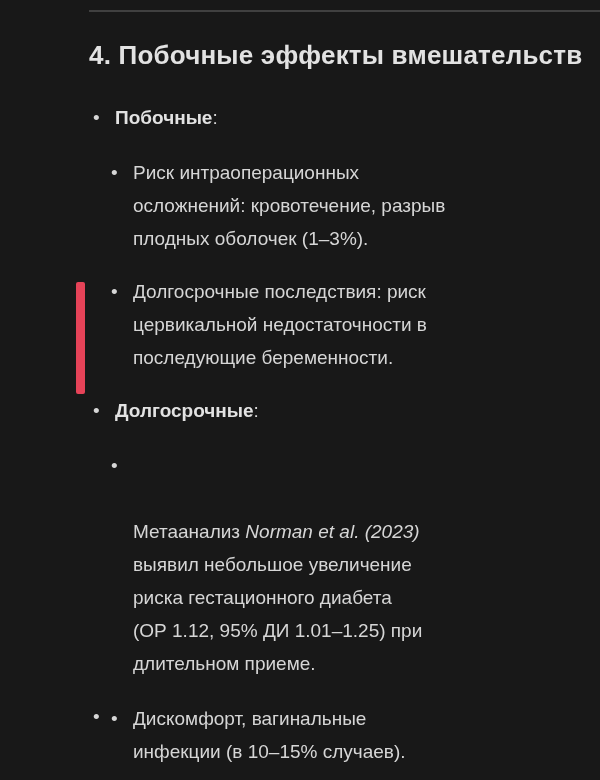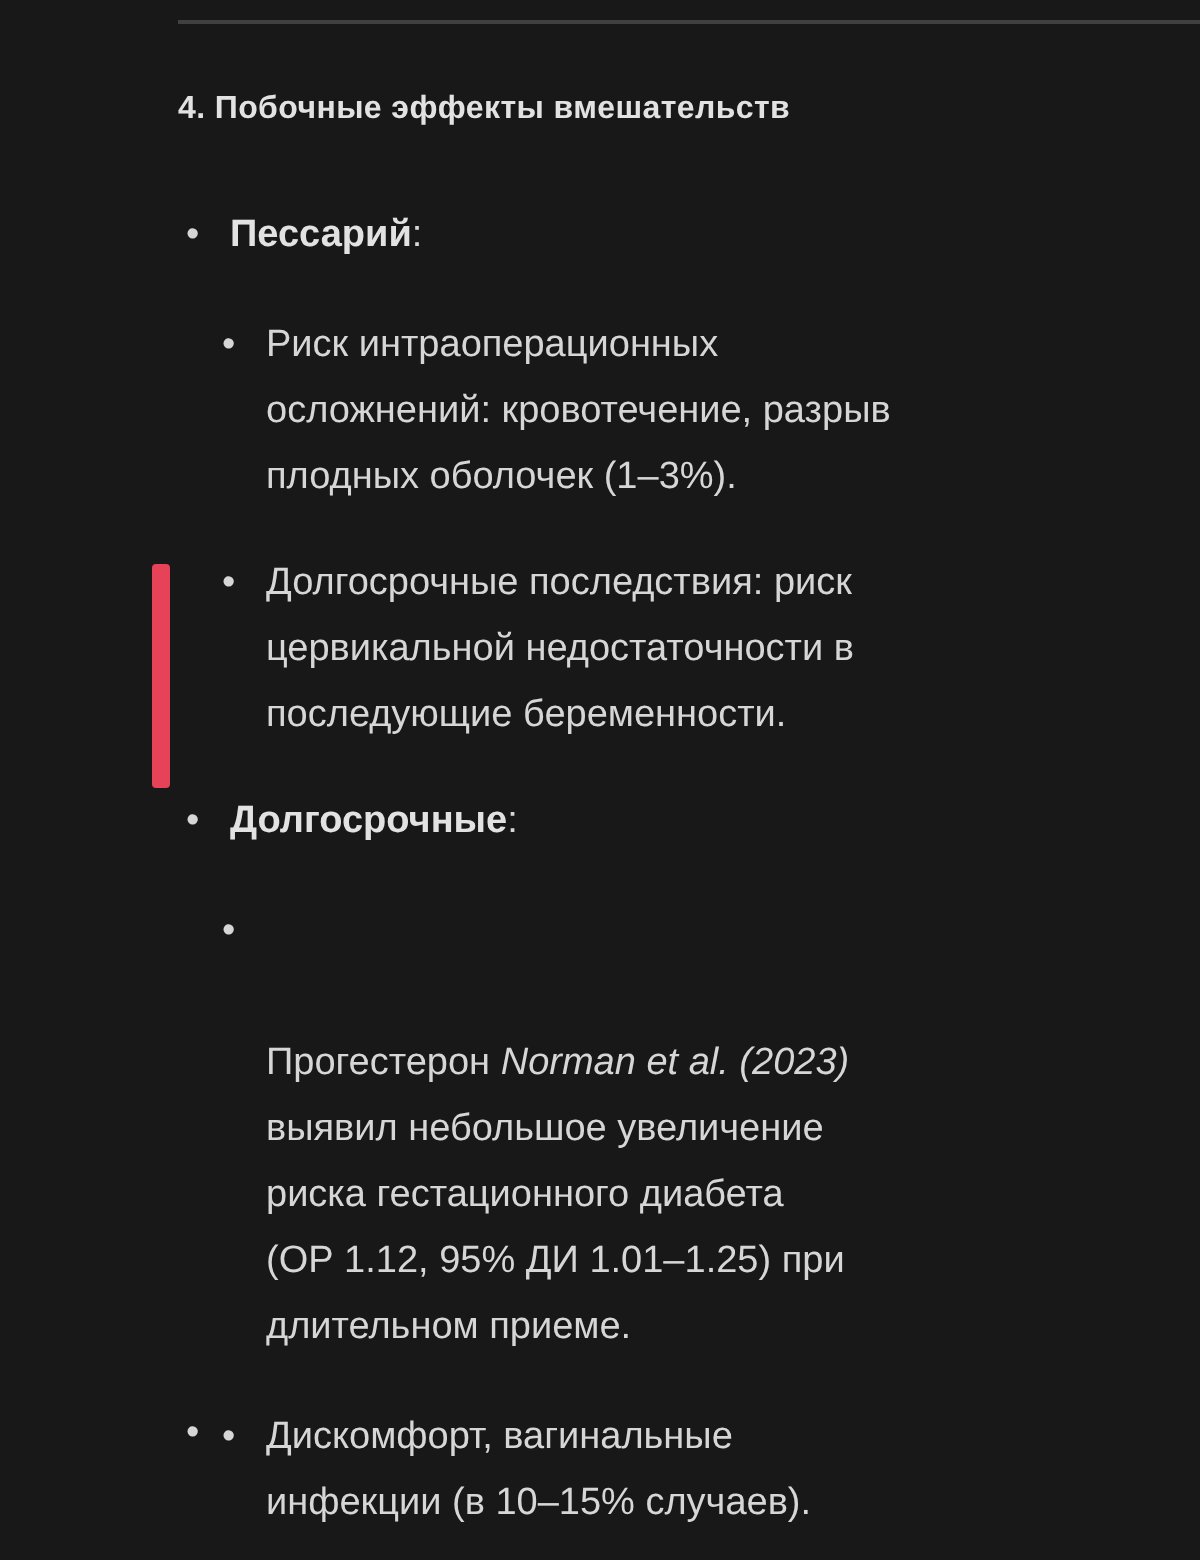--- a/index.html
+++ b/index.html
@@ -18,21 +18,21 @@
     right: 0;
     height: 2px;
     background: var(--divider, #404040);
   }
   .content {
     padding: 41px 10px 0 89px;
     color: var(--text, #d6d6d6);
   }
   h3.heading {
     margin: 0 0 32px 0;
-    font-size: 16px;
+    font-size: 26px;
     line-height: 28px;
     font-weight: 700;
     color: var(--heading_text, #e2e2e2);
     letter-spacing: 0.2px;
   }
   .item {
     position: relative;
     font-size: 19px;
     line-height: 33px;
   }
@@ -58,21 +58,21 @@
 <body>
 
 <div class="page">
   <div class="divider"></div>
 
   <div class="content">
     <h3 class="heading">4. Побочные эффекты вмешательств</h3>
 
     <div class="item l1">
       <span class="bullet">•</span>
-      <span class="txt"><strong>Пессарий</strong><span>:</span></span>
+      <span class="txt"><strong>Побочные</strong><span>:</span></span>
     </div>
 
     <div class="item l2">
       <span class="bullet">•</span>
       <span class="txt pre">Риск интраоперационных
 осложнений: кровотечение, разрыв
 плодных оболочек (1–3%).</span>
     </div>
 
     <div class="item l2">
@@ -83,21 +83,21 @@
 последующие беременности.</span>
     </div>
 
     <div class="item l1">
       <span class="bullet">•</span>
       <span class="txt"><strong>Долгосрочные</strong><span>:</span></span>
     </div>
 
     <div class="item l2 pre">
       <span class="bullet">•</span>
-      <span class="txt">Прогестерон </span><em>Norman et al. (2023)</em><span class="txt">
+      <span class="txt">Метаанализ </span><em>Norman et al. (2023)</em><span class="txt">
 выявил небольшое увеличение
 риска гестационного диабета
 (ОР 1.12, 95% ДИ 1.01–1.25) при
 длительном приеме.</span>
     </div>
 
     <div class="item l1">
       <span class="bullet">•</span>
     </div>
 

